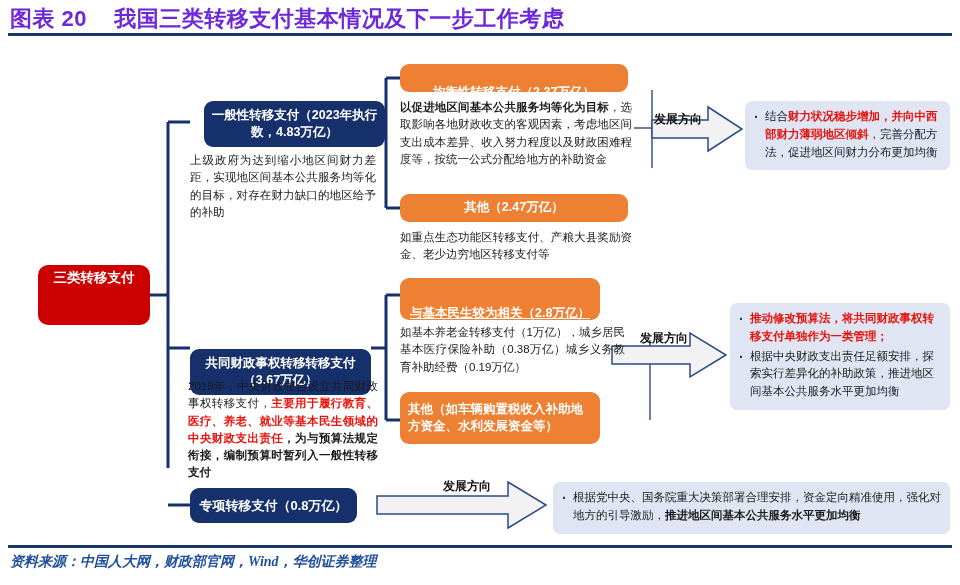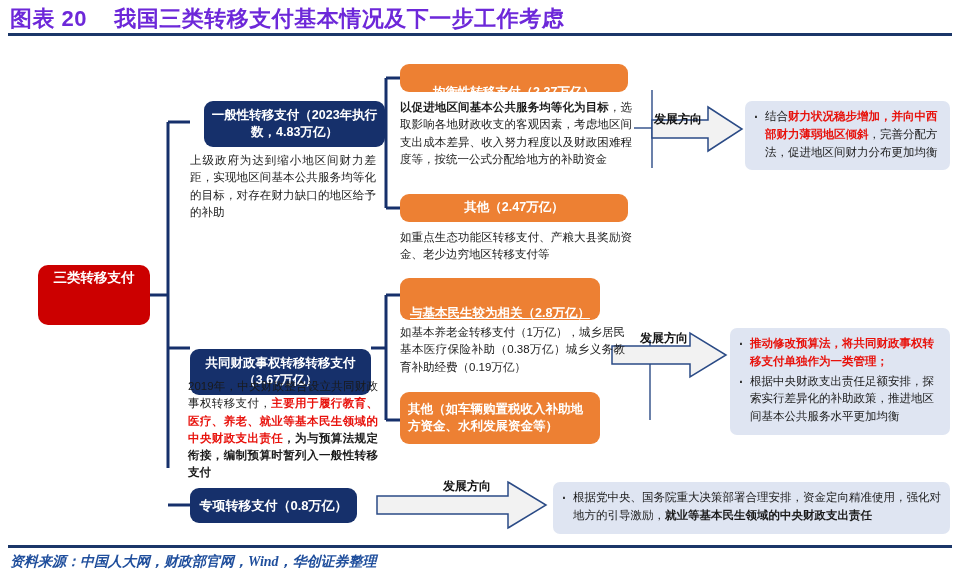--- a/index.html
+++ b/index.html
@@ -216,21 +216,21 @@
 </div>
 
 <div class="orange-node" style="left:400px; top:392px; width:200px; height:52px;">
   <span style="text-align:left; display:block; width:100%;">其他（如车辆购置税收入补助地方资金、水利发展资金等）</span>
 </div>
 
 <div class="arrow-label" style="left:640px; top:330px;">
   <span>发展方向</span>
 </div>
 
-<div class="panel" style="left:730px; top:303px; width:220px;margin-top:25px;">
+<div class="panel" style="left:730px; top:303px; width:220px;">
   <ul>
     <li>
       <span class="red-bold">推动修改预算法，将共同财政事权转移支付单独作为一类管理；</span>
     </li>
     <li>
       <span>根据中央财政支出责任足额安排，探索实行差异化的补助政策，推进地区间基本公共服务水平更加均衡</span>
     </li>
   </ul>
 </div>
 
@@ -238,21 +238,21 @@
   <span>专项转移支付（0.8万亿）</span>
 </div>
 
 <div class="arrow-label" style="left:443px; top:478px;">
   <span>发展方向</span>
 </div>
 
 <div class="panel" style="left:553px; top:482px; width:397px;">
   <ul>
     <li>
-      <span>根据党中央、国务院重大决策部署合理安排，资金定向精准使用，强化对地方的引导激励，</span><b>就业等基本民生领域的中央财政支出责任</b>
+      <span>根据党中央、国务院重大决策部署合理安排，资金定向精准使用，强化对地方的引导激励，</span><b>推进地区间基本公共服务水平更加均衡</b>
     </li>
   </ul>
 </div>
 
 <div id="footer-rule"></div>
 <div id="source-line">
   <span>资料来源：中国人大网，财政部官网，Wind，华创证券整理</span>
 </div>
 
 </body></html>

